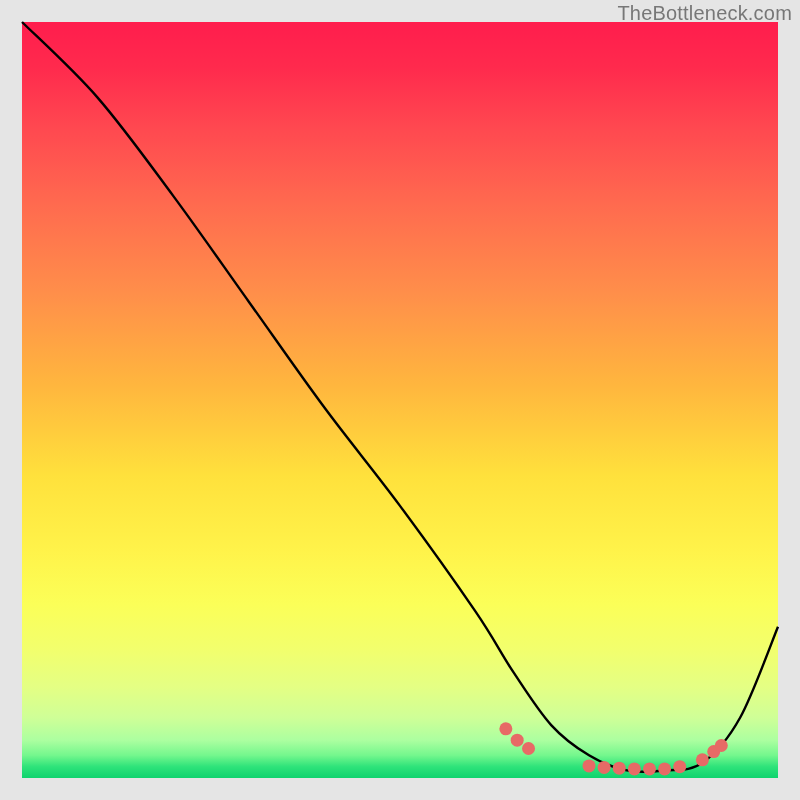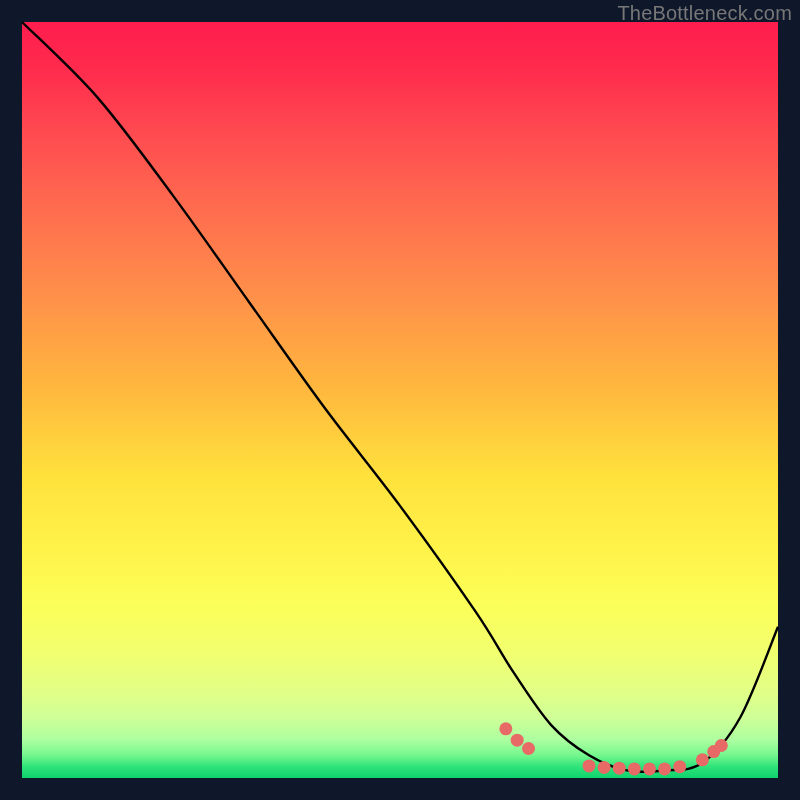--- a/index.html
+++ b/index.html
@@ -10,21 +10,21 @@
     background: #000;
     overflow: hidden;
     font-family: Arial, Helvetica, sans-serif;
   }
   .frame {
     position: absolute;
     left: 0;
     top: 0;
     width: 800px;
     height: 800px;
-    background: #0f172a;
+    background: #e5e5e5;
     text-decoration: underline;
   }
   .plot {
     position: absolute;
     left: 22px;
     top: 22px;
     width: 756px;
     height: 756px;
     
     background: linear-gradient(to bottom,

